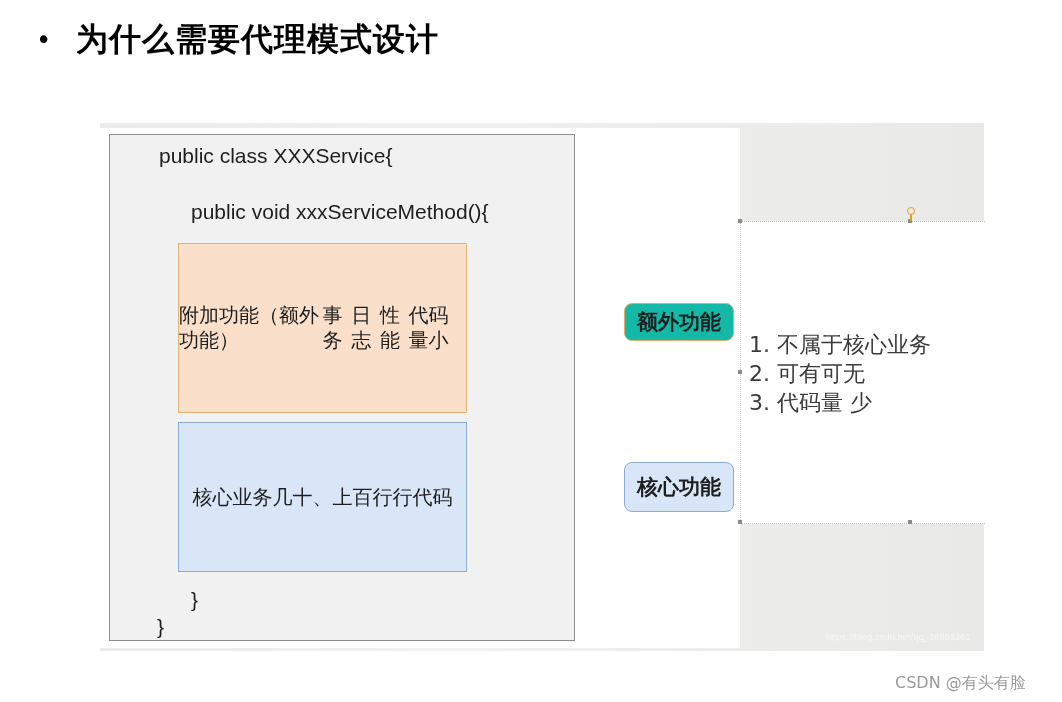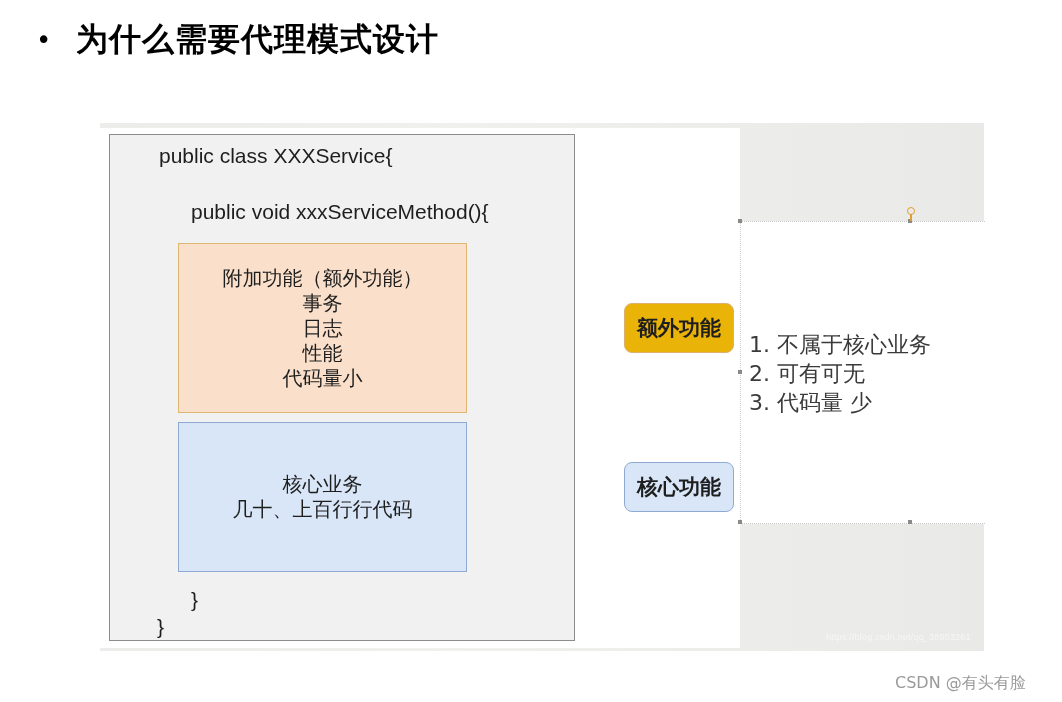--- a/index.html
+++ b/index.html
@@ -29,33 +29,33 @@
   .rot-handle { position: absolute; left: 907px; top: 207px; width: 6px; height: 6px; border: 1.5px solid #e0a030; border-radius: 50%; }
   .rot-stem { position: absolute; left: 910px; top: 214px; width: 1.5px; height: 7px; background: #e0a030; }
 
   .code-box {
     position: absolute; left: 109px; top: 134px; width: 466px; height: 507px;
     background: #f1f1f1; border: 1.5px solid #8c8c8c; box-sizing: border-box;
   }
   .code-line { position: absolute; font-family: "Liberation Sans", sans-serif; font-size: 21px; color: #1e1e1e; white-space: nowrap; padding-left: 48px; }
 
   .box {
-    position: absolute; box-sizing: border-box; display: flex; flex-direction: column;
-    justify-content: center; align-items: center; text-align: right;
+    position: absolute; box-sizing: border-box; display: flex; flex-direction: row;
+    justify-content: center; align-items: center; text-align: left;
     font-size: 20px; line-height: 25px; color: #1e1e1e;
   }
   .box-extra { left: 178px; top: 243px; width: 289px; height: 170px; background: #fae0cb; border: 1.5px solid #e0b673; }
   .box-core { left: 178px; top: 422px; width: 289px; height: 150px; background: #d8e6f7; border: 1.5px solid #8eaad4; }
 
   .tag {
     position: absolute; box-sizing: border-box; border-radius: 8px;
     font-size: 21px; font-weight: bold; color: #1e1e1e;
     display: flex; align-items: center; justify-content: center;
   }
-  .tag-extra { left: 624px; top: 303px; width: 110px; height: 50px; background: #eab308; border: 1.5px solid #dcb070; }
+  .tag-extra { left: 624px; top: 303px; width: 110px; height: 38px; background: #14b8a6; border: 1.5px solid #dcb070; }
   .tag-core { left: 624px; top: 462px; width: 110px; height: 50px; background: #d8e6f7; border: 1.5px solid #8eaad4; }
 
   .notes { position: absolute; left: 749px; top: 330px; font-size: 22px; line-height: 29px; color: #3a3a3a; }
   .notes div { white-space: nowrap; }
 
   .watermark-url { position: absolute; left: 826px; top: 632px; font-size: 9px; color: #f6f6f6; font-family: "Liberation Sans", sans-serif; letter-spacing: 0.2px; }
   .watermark { position: absolute; left: 895px; top: 673px; font-size: 16px; color: #9a9a9a; }
 </style>
 </head>
 <body>

